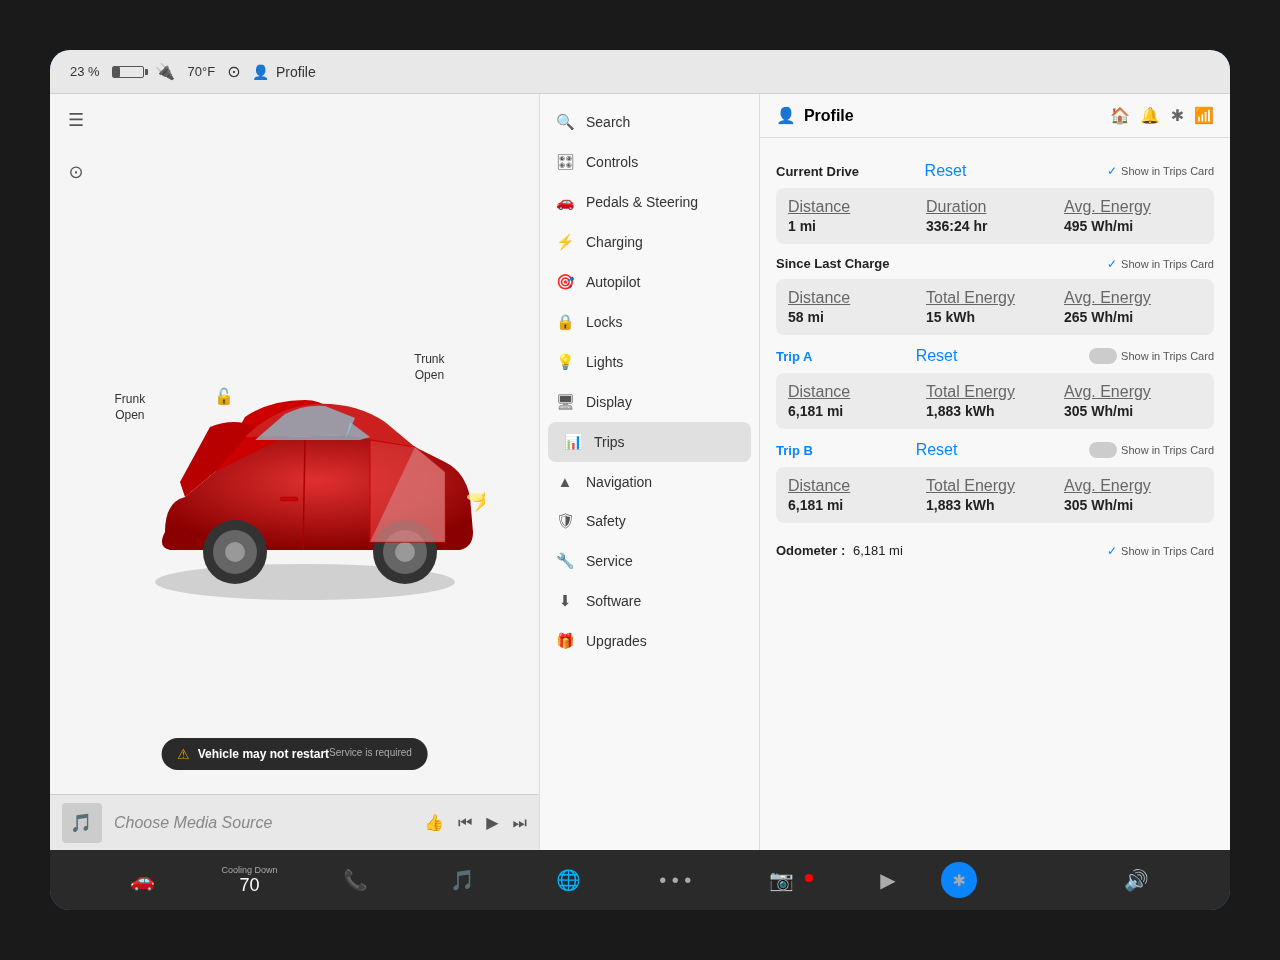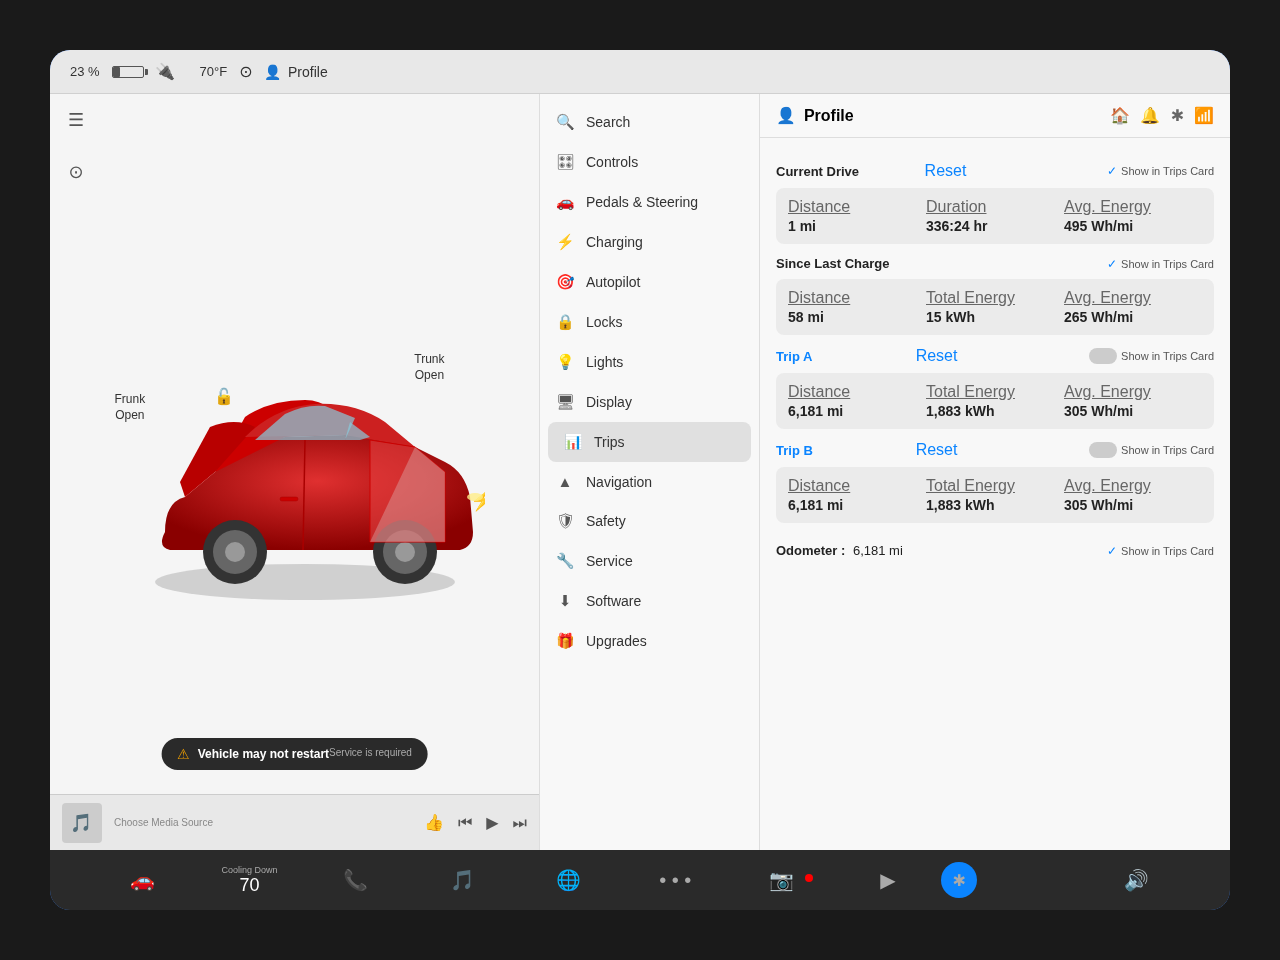--- a/index.html
+++ b/index.html
@@ -59,21 +59,20 @@
       border-radius: 1px;
     }
     .status-time {
       font-size: 15px;
       font-weight: 500;
       flex: 1;
       text-align: center;
     }
     .status-temp {
       font-size: 13px;
-      margin-left: 12px;
     }
     .status-profile {
       display: flex;
       align-items: center;
       gap: 6px;
       font-size: 14px;
       font-weight: 500;
     }
     
     .main-content {
@@ -184,22 +183,23 @@
       background: #ccc;
       border-radius: 4px;
       display: flex;
       align-items: center;
       justify-content: center;
       font-size: 18px;
       color: #888;
     }
     .media-label {
       flex: 1;
-      font-size: 10px;
+      font-size: 16px;
       color: #888;
+      font-style: italic;
     }
     .media-controls {
       display: flex;
       gap: 14px;
       align-items: center;
     }
     .media-btn { font-size: 16px; color: #555; cursor: pointer; }
     
     .middle-panel {
       width: 220px;

